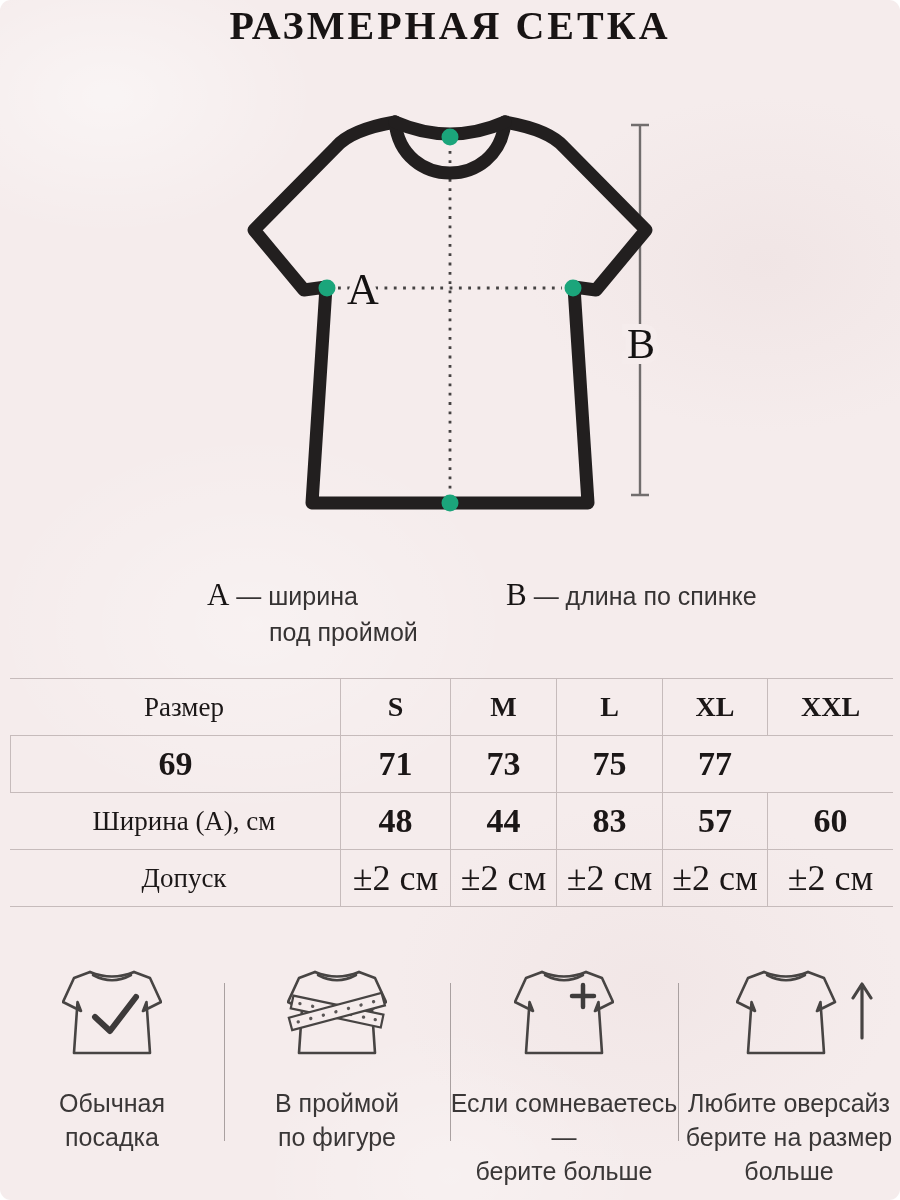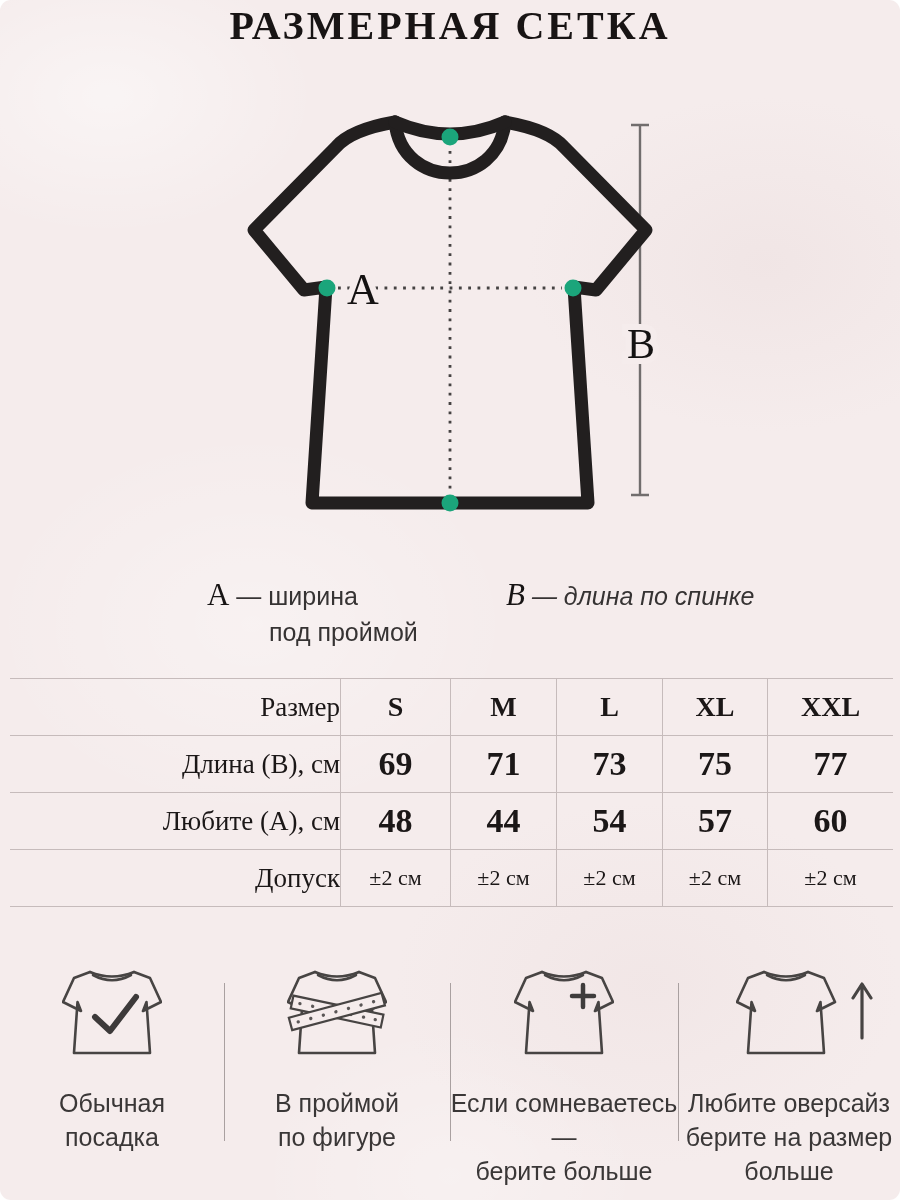--- a/index.html
+++ b/index.html
@@ -20,34 +20,34 @@
     position:absolute;top:2px;left:0;width:100%;text-align:center;
     font-family:"Liberation Serif","DejaVu Serif",serif;
     font-size:40px;font-weight:700;letter-spacing:3px;color:#181414;line-height:48px;
   }
 
   .diagram-svg{position:absolute;left:210px;top:95px;}
 
   .legend{position:absolute;color:#363333;font-size:25px;line-height:36px;}
   .lg-big{font-family:"Liberation Serif","DejaVu Serif",serif;font-size:31px;color:#171414;}
   .legend-a{left:207px;top:577px;}
-  .legend-b{left:506px;top:577px;font-style:italic;}
+  .legend-b{left:506px;top:577px;}
   .lg-indent{padding-left:62px;text-align:center;}
 
   .size-table{position:absolute;left:10px;top:678px;width:883px;border-top:1px solid #c6bbbb;}
   .trow{
     display:grid;grid-template-columns:330px 110px 106px 106px 105px 126px;
     height:56px;border-bottom:1px solid #c6bbbb;align-items:center;
   }
   .tcell{font-family:"Liberation Serif","DejaVu Serif",serif;color:#1b1717;text-align:center;}
   .tcell.vline{border-left:1px solid #c6bbbb;height:100%;display:flex;align-items:center;justify-content:center;}
-  .tcell.label{text-align:right;padding-left:18px;font-size:27px;}
+  .tcell.label{text-align:center;padding-left:18px;font-size:27px;}
   .tcell.head{font-size:28px;font-weight:700;}
   .tcell.num{font-size:34px;font-weight:700;}
-  .tcell.tol{font-size:22px;font-weight:400;}
+  .tcell.tol{font-size:36px;font-weight:400;}
 
   .tips{position:absolute;left:0;top:968px;width:900px;display:grid;grid-template-columns:224px 226px 228px 222px;}
   .tip{display:flex;flex-direction:column;align-items:center;}
   .tip-icon-box{height:92px;display:flex;align-items:flex-start;justify-content:center;}
   .shift-r{transform:translateX(16px);}
   .tip-caption{margin-top:26px;text-align:center;font-size:25px;line-height:34px;color:#3a3737;}
   .tip-divider{position:absolute;top:983px;width:1px;height:158px;background:#a9a0a0;}
   .div1{left:224px;} .div2{left:450px;} .div3{left:678px;}
 </style>
 </head>
@@ -108,32 +108,31 @@
   <div class="size-table">
     <div class="trow">
       <div class="tcell label">Размер</div>
       <div class="tcell head vline">S</div>
       <div class="tcell head vline">M</div>
       <div class="tcell head vline">L</div>
       <div class="tcell head vline">XL</div>
       <div class="tcell head vline">XXL</div>
     </div>
     <div class="trow">
-      <div class="tcell label">Длина (B), см</div>
       <div class="tcell num vline">69</div>
       <div class="tcell num vline">71</div>
       <div class="tcell num vline">73</div>
       <div class="tcell num vline">75</div>
       <div class="tcell num vline">77</div>
     </div>
     <div class="trow">
-      <div class="tcell label">Любите (A), см</div>
+      <div class="tcell label">Ширина (A), см</div>
       <div class="tcell num vline">48</div>
       <div class="tcell num vline">44</div>
-      <div class="tcell num vline">54</div>
+      <div class="tcell num vline">83</div>
       <div class="tcell num vline">57</div>
       <div class="tcell num vline">60</div>
     </div>
     <div class="trow">
       <div class="tcell label">Допуск</div>
       <div class="tcell tol vline">±2 см</div>
       <div class="tcell tol vline">±2 см</div>
       <div class="tcell tol vline">±2 см</div>
       <div class="tcell tol vline">±2 см</div>
       <div class="tcell tol vline">±2 см</div>

